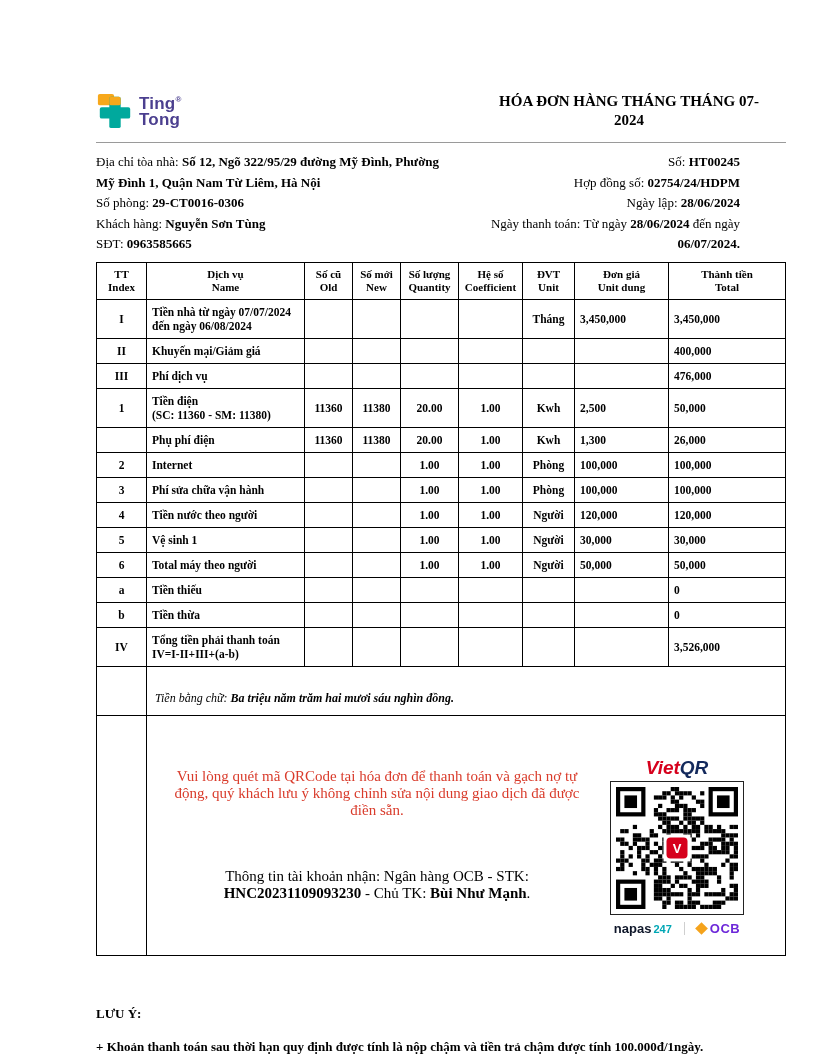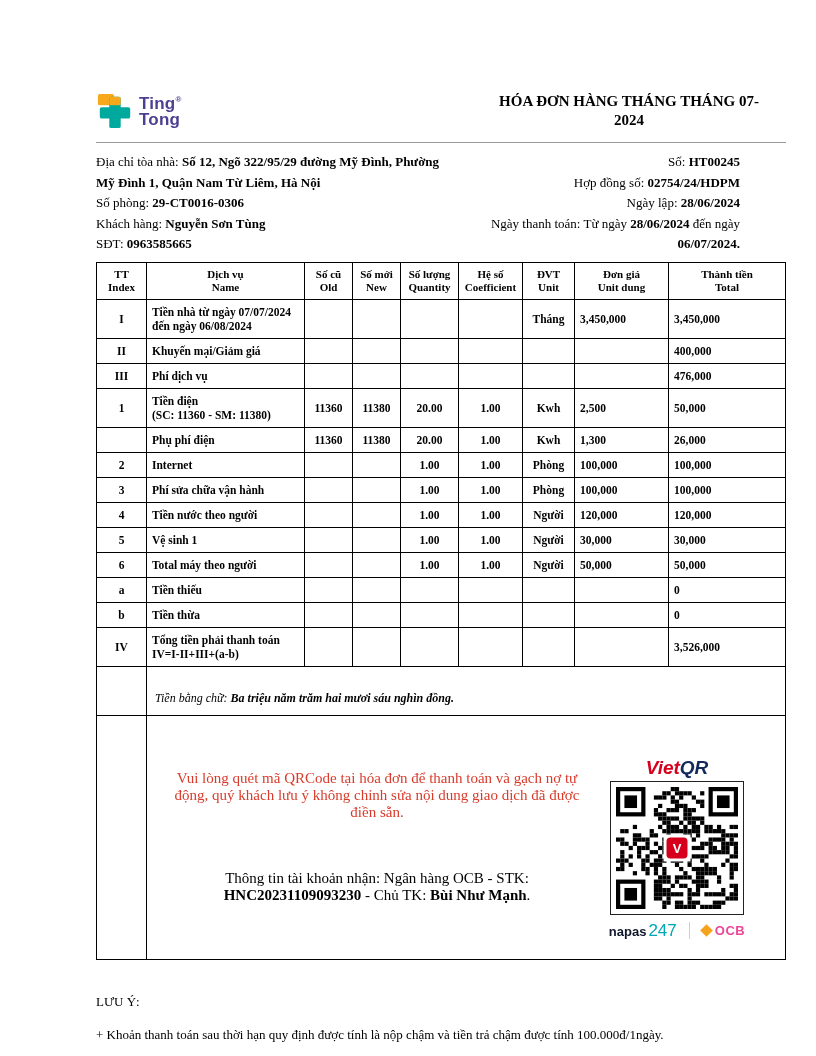--- a/index.html
+++ b/index.html
@@ -53,27 +53,27 @@
   .qr-wrap{position:relative;border:1px solid #222;background:#fff;padding:5px;line-height:0}
   .qr-center{position:absolute;left:50%;top:50%;transform:translate(-50%,-50%);
     width:27px;height:27px;background:#fff;display:flex;align-items:center;justify-content:center}
   .v-mark{width:21px;height:21px;background:#d6001c;border-radius:4px;color:#fff;
     font-family:"Liberation Sans",sans-serif;font-weight:bold;font-size:13px;
     display:flex;align-items:center;justify-content:center;line-height:1}
   .bank-logos{display:flex;align-items:center;gap:12px;margin-top:7px;
     font-family:"Liberation Sans",sans-serif;line-height:1}
   .napas{display:flex;align-items:baseline;gap:2px;border-right:1px solid #cfcfcf;padding-right:12px}
   .napas-n{color:#0f172a;font-weight:bold;font-size:13px}
-  .napas-247{color:#00a7b5;font-weight:normal;font-size:17px}
+  .napas-247{color:#00a7b5;font-weight:bold;font-size:11px}
   .ocb{display:flex;align-items:center;gap:4px}
   .ocb-icon{width:9px;height:9px;background:#f5a31c;transform:rotate(45deg);display:inline-block}
-  .ocb-t{color:#ec4899;font-weight:bold;font-size:13px;letter-spacing:.5px}
+  .ocb-t{color:#6d28d9;font-weight:bold;font-size:13px;letter-spacing:.5px}
 
   
-  .footer{margin-top:34px;font-weight:normal;font-size:13px}
+  .footer{margin-top:50px;font-weight:bold;font-size:13px}
   .footer .note-line{margin-top:17px}
 </style>
 </head>
 <body>
 
 <div class="page">
 
   <div class="header-row">
     <div class="logo">
       <svg width="38" height="38" viewBox="0 0 40 40">

